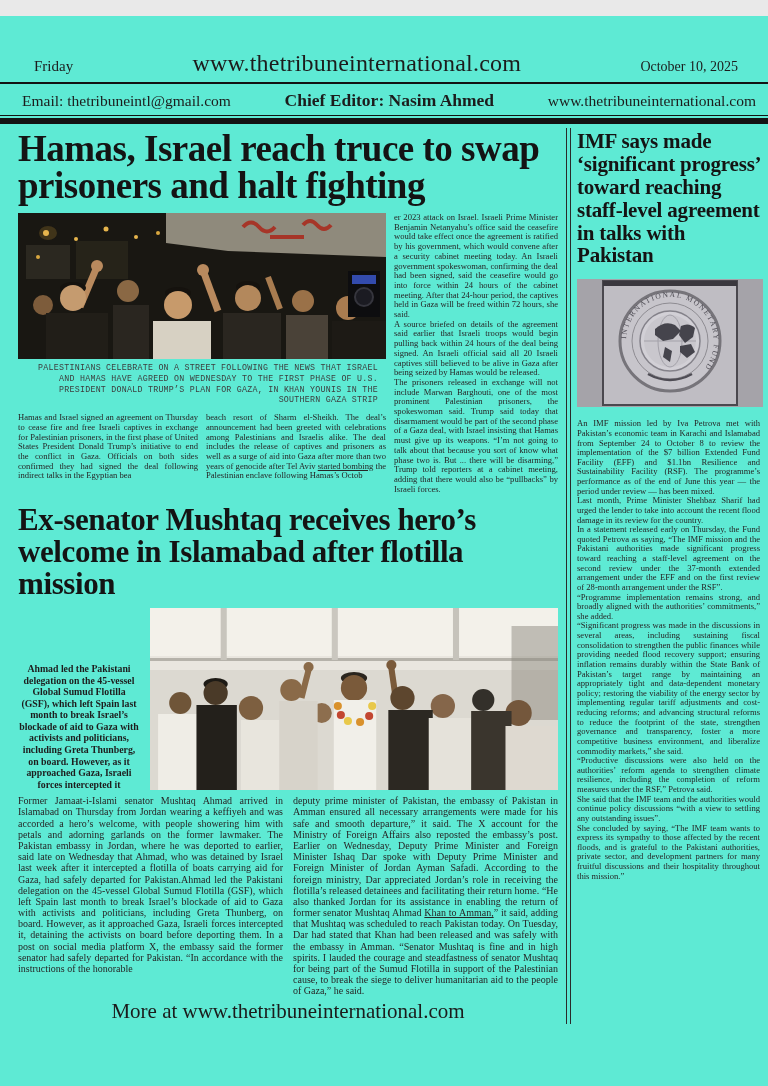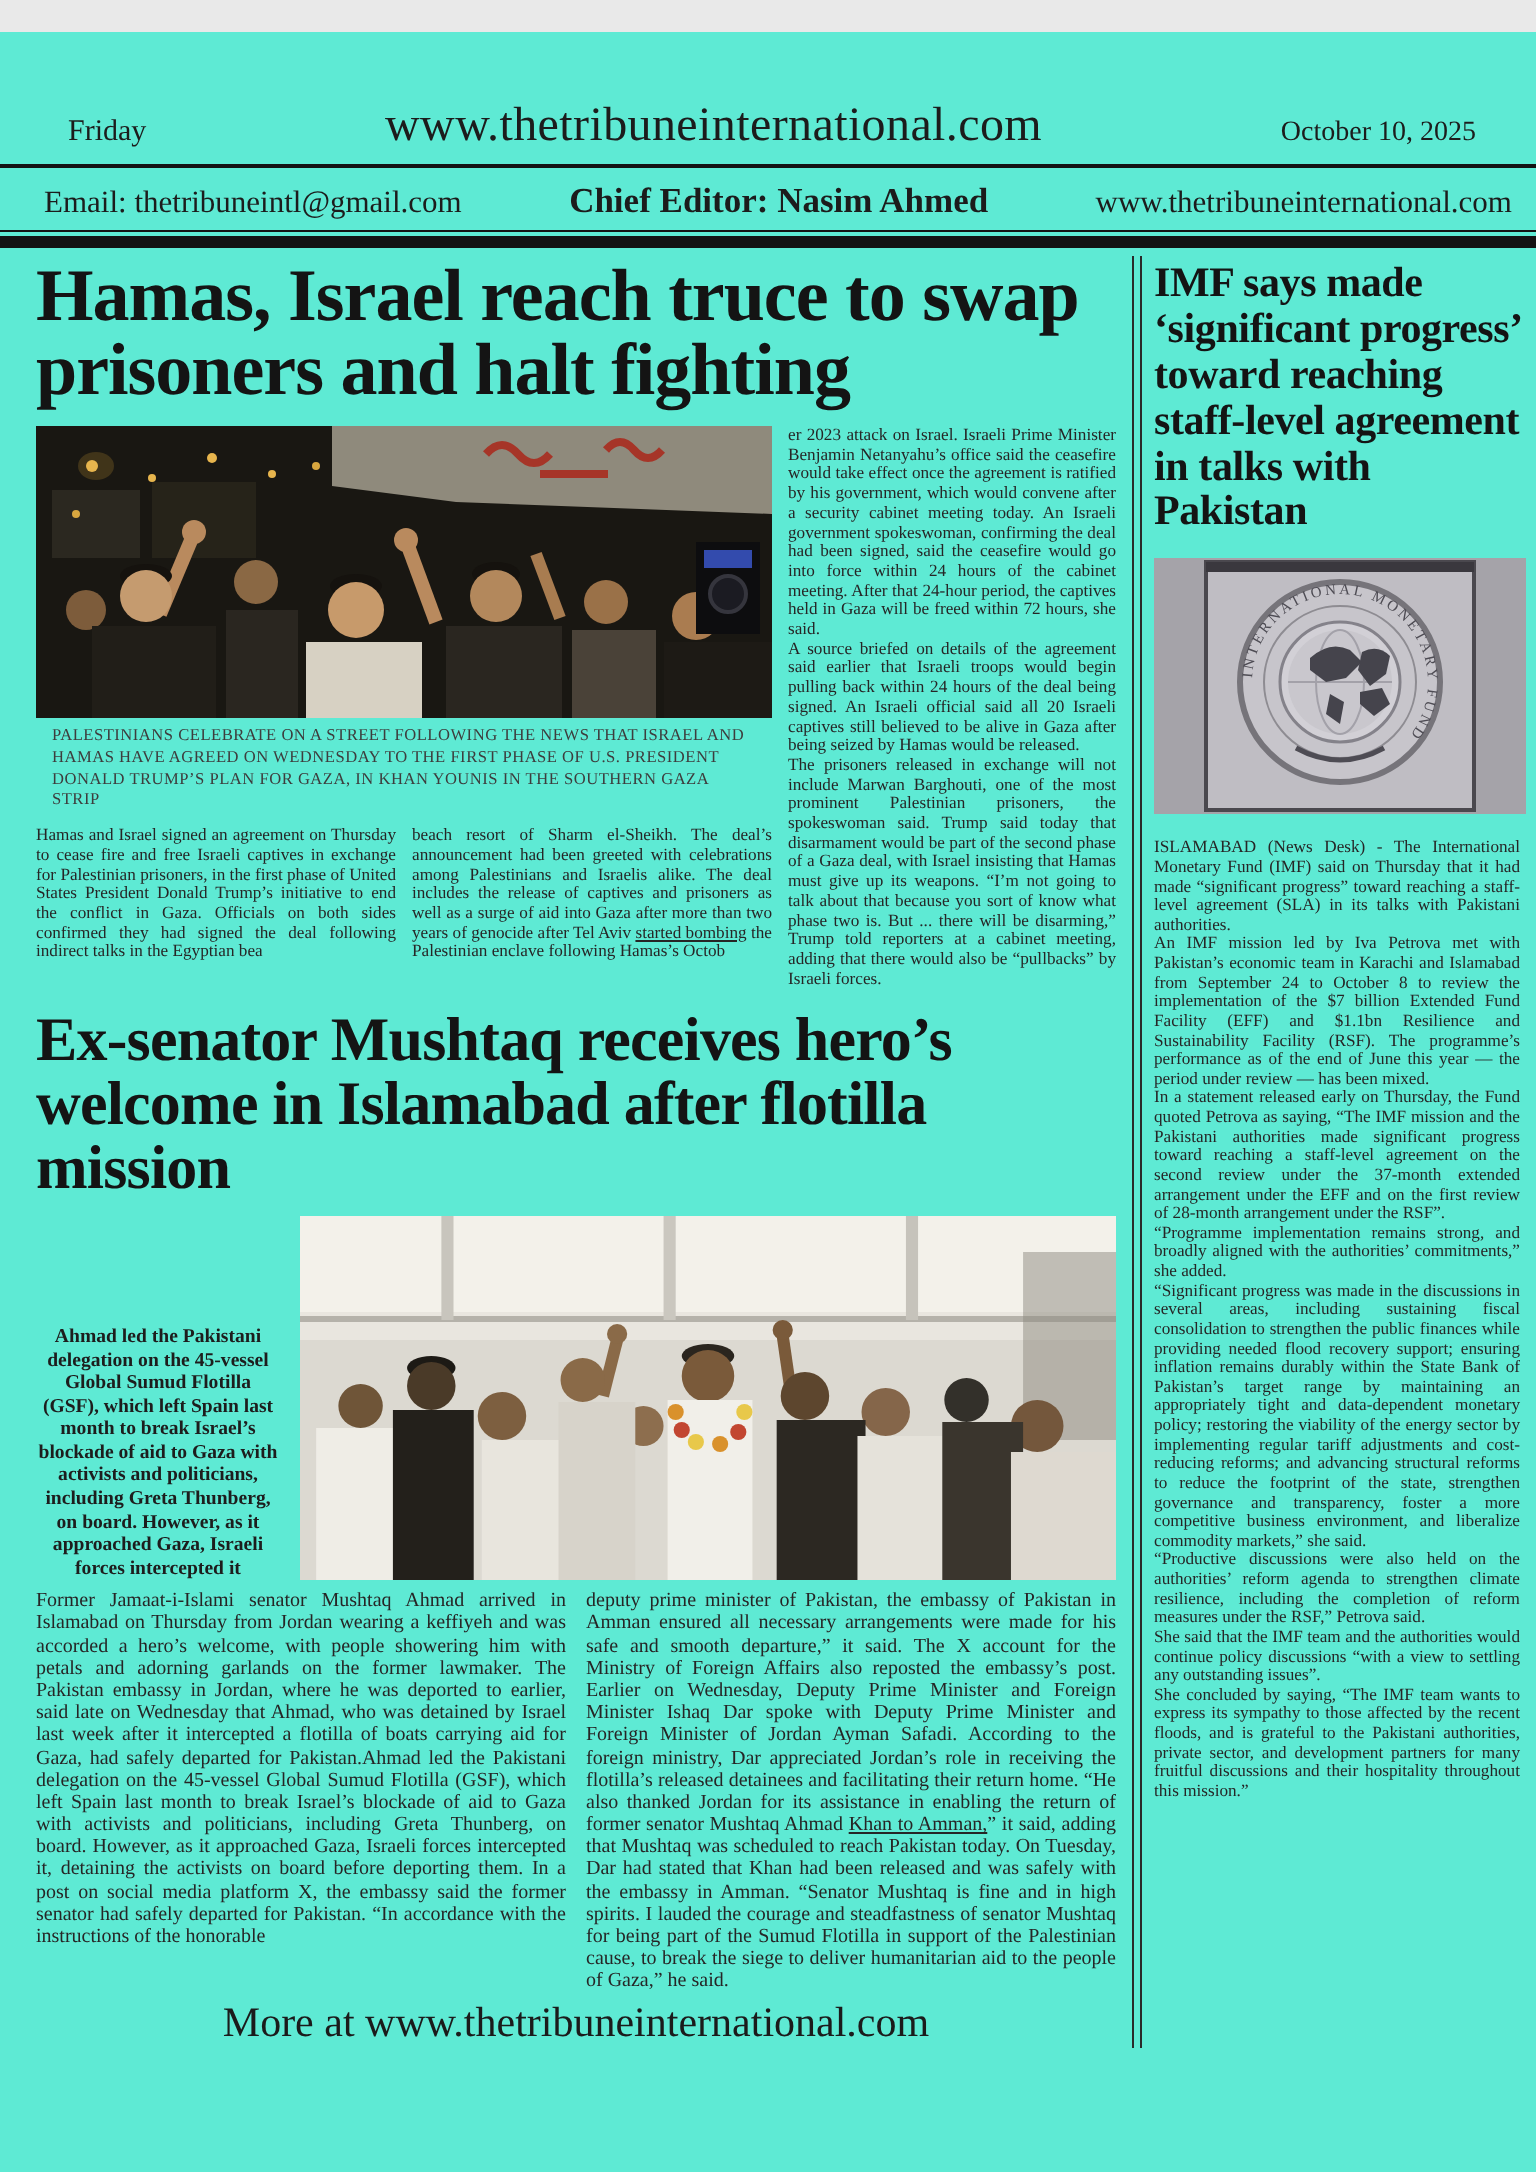--- a/index.html
+++ b/index.html
@@ -33,22 +33,22 @@
   .main-left{width:540px;flex:0 0 540px;}
   .divider{flex:0 0 3px;border-left:1.5px solid #2a2a2a;border-right:1.5px solid #2a2a2a;
     margin:2px 6px 0 8px;}
   .imf-col{flex:1;min-width:0;padding-top:2px;}
   
   .lead-headline{font-size:37px;line-height:1.0;font-weight:700;letter-spacing:-.5px;
     margin:4px 0 9px;color:#141414;}
   .lead-row{display:flex;gap:8px;}
   .lead-main{width:368px;flex:0 0 368px;}
   .photo1{width:368px;height:146px;display:block;}
-  .caption{font-size:8.3px;color:#3d3d3d;text-align:left;line-height:1.3;
-    letter-spacing:.25px;margin:4px 8px 7px;}
+  .caption{font-size:8.3px;color:#3d3d3d;text-align:right;line-height:1.3;
+    letter-spacing:.25px;margin:4px 8px 7px;font-family:Liberation Mono, monospace;}
   .two-col{display:flex;gap:8px;}
   .two-col .bodytext{flex:1;}
   .bodytext{font-size:8.6px;line-height:1.13;text-align:justify;color:#262626;margin:0;}
   .side-col{flex:1;min-width:0;}
   .side-col .bodytext{margin:0;}
   .inline-link{text-decoration:underline;color:#262626;cursor:pointer;}
   
   .second-headline{font-size:31px;line-height:1.02;font-weight:700;letter-spacing:-.4px;
     margin:10px 0 9px;color:#141414;}
   .second-row{display:flex;gap:10px;align-items:flex-end;}
@@ -233,22 +233,22 @@
         <circle cx="93" cy="62" r="26" fill="#c9c7cd"></circle>
         <ellipse cx="93" cy="62" rx="12" ry="26" fill="none" stroke="#a3a1a9" stroke-width="1"></ellipse>
         <line x1="67" y1="62" x2="119" y2="62" stroke="#a3a1a9" stroke-width="1"></line>
         <path d="M78 50 q10 -9 20 -4 l6 6 -8 8 -10 2 -8 -6 z" fill="#45444c"></path>
         <path d="M88 68 l7 4 -2 11 -7 -5 z" fill="#45444c"></path>
         <path d="M104 47 q8 -4 14 2 l-2 9 -8 6 -6 -8 z" fill="#45444c"></path>
         <path d="M103 67 l11 -2 4 8 -8 6 -7 -6 z" fill="#45444c"></path>
         <path d="M71 95 q22 12 44 0" stroke="#4e4c54" stroke-width="2.5" fill="none"></path>
       </svg>
 
-      <p class="bodytext">ISLAMABAD (News Desk) - The International Monetary Fund (IMF) said on Thursday that it had made “significant progress” toward reaching a staff-level agreement (SLA) in its talks with Pakistani authorities.</p>
       <p class="bodytext">An IMF mission led by Iva Petrova met with Pakistan’s economic team in Karachi and Islamabad from September 24 to October 8 to review the implementation of the $7 billion Extended Fund Facility (EFF) and $1.1bn Resilience and Sustainability Facility (RSF). The programme’s performance as of the end of June this year — the period under review — has been mixed.</p>
+      <p class="bodytext">Last month, Prime Minister Shehbaz Sharif had urged the lender to take into account the recent flood damage in its review for the country.</p>
       <p class="bodytext">In a statement released early on Thursday, the Fund quoted Petrova as saying, “The IMF mission and the Pakistani authorities made significant progress toward reaching a staff-level agreement on the second review under the 37-month extended arrangement under the EFF and on the first review of 28-month arrangement under the RSF”.</p>
       <p class="bodytext">“Programme implementation remains strong, and broadly aligned with the authorities’ commitments,” she added.</p>
       <p class="bodytext">“Significant progress was made in the discussions in several areas, including sustaining fiscal consolidation to strengthen the public finances while providing needed flood recovery support; ensuring inflation remains durably within the State Bank of Pakistan’s target range by maintaining an appropriately tight and data-dependent monetary policy; restoring the viability of the energy sector by implementing regular tariff adjustments and cost-reducing reforms; and advancing structural reforms to reduce the footprint of the state, strengthen governance and transparency, foster a more competitive business environment, and liberalize commodity markets,” she said.</p>
       <p class="bodytext">“Productive discussions were also held on the authorities’ reform agenda to strengthen climate resilience, including the completion of reform measures under the RSF,” Petrova said.</p>
       <p class="bodytext">She said that the IMF team and the authorities would continue policy discussions “with a view to settling any outstanding issues”.</p>
       <p class="bodytext">She concluded by saying, “The IMF team wants to express its sympathy to those affected by the recent floods, and is grateful to the Pakistani authorities, private sector, and development partners for many fruitful discussions and their hospitality throughout this mission.”</p>
     </div>
   </div>
 </div>
 

